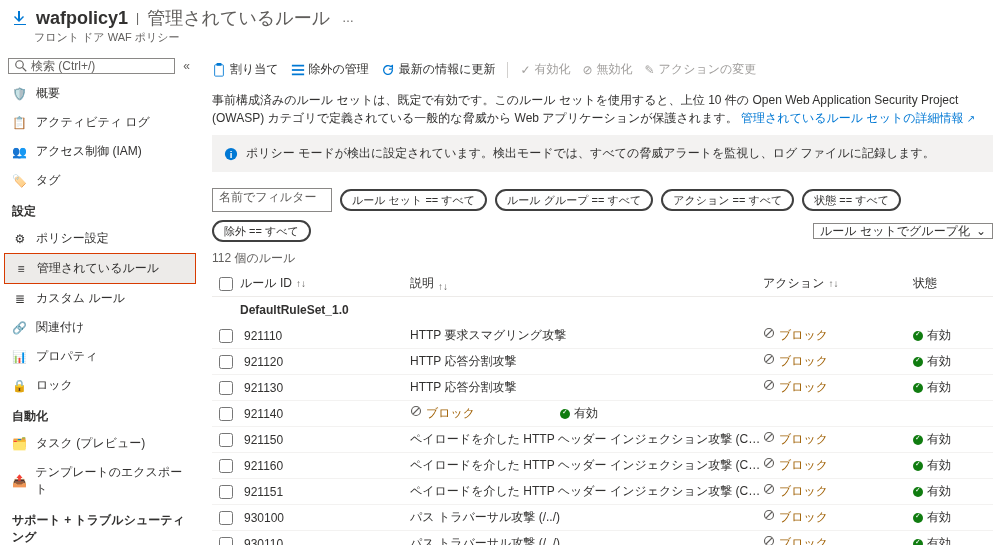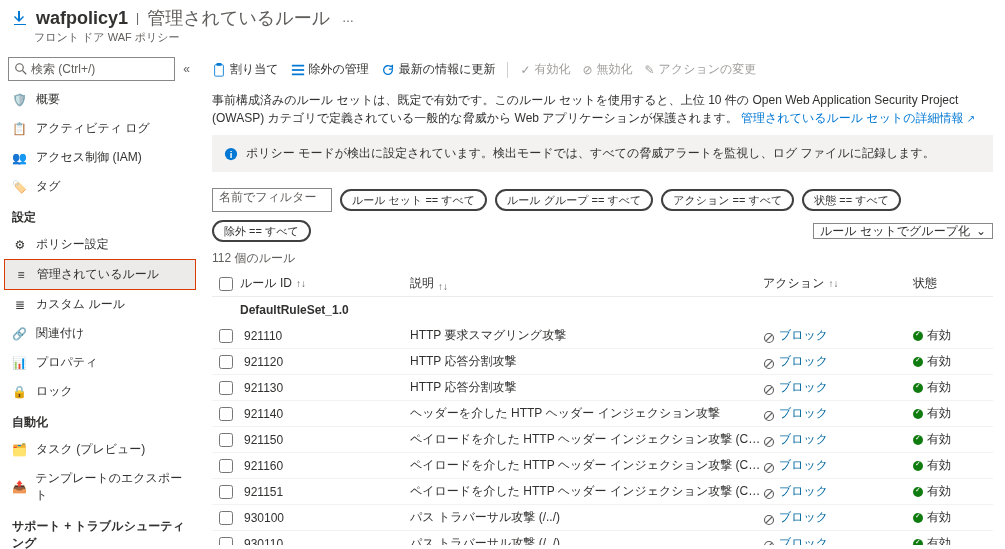--- a/index.html
+++ b/index.html
@@ -10,21 +10,21 @@
     .header .dl-icon { color: #0078d4; }
     .header .title { font-size: 18px; font-weight: 600; }
     .header .sep { color: #605e5c; font-weight: 300; }
     .header .sub { font-size: 18px; color: #605e5c; }
     .header .ellipsis { color: #605e5c; margin-left: 4px; }
     .subtitle { font-size: 11px; color: #605e5c; padding: 0 12px 8px 34px; }
 
     .body { display: flex; flex: 1; overflow: hidden; }
     .sidebar { width: 200px; flex-shrink: 0; border-right: none; padding: 0 4px; overflow-y: auto; }
     .search-row { display: flex; align-items: center; gap: 6px; padding: 4px; }
-    .search-box { flex: 1; display: flex; align-items: center; border: 1px solid #8a8886; height: 24px; padding: 0 6px; color: #605e5c; gap: 4px; }
+    .search-box { flex: 1; display: flex; align-items: center; border: 1px solid #8a8886; height: 16px; padding: 0 6px; color: #605e5c; gap: 4px; }
     .search-box .ph { font-size: 12px; color: #605e5c; }
     .collapse-btn { color: #605e5c; cursor: pointer; padding: 2px; }
     
     .nav-item { display: flex; align-items: center; gap: 8px; padding: 6px 8px; cursor: pointer; font-size: 12px; }
     .nav-item .icon { width: 16px; height: 16px; display: inline-flex; align-items: center; justify-content: center; font-size: 12px; }
     .nav-item.selected { background: #edebe9; border: 1px solid #d83b01; }
     .nav-section { font-size: 12px; font-weight: 600; padding: 8px 8px 4px 8px; }
 
     .main { flex: 1; padding: 4px 12px; overflow: hidden; display: flex; flex-direction: column; }
     .toolbar { display: flex; align-items: center; gap: 12px; padding: 4px 0 8px 0; border-bottom: 1px solid transparent; font-size: 12px; }
@@ -53,21 +53,21 @@
     .col-desc { flex: 1; display: flex; align-items: flex-end; gap: 4px; min-width: 0; }
     .col-action { width: 150px; display: flex; align-items: center; gap: 4px; }
     .col-status { width: 80px; display: flex; align-items: center; gap: 4px; }
     .sort-icon { color: #605e5c; font-size: 10px; }
     input[type=checkbox] { width: 14px; height: 14px; }
 
     .group-row { font-size: 12px; font-weight: 600; padding: 6px 0 6px 28px; color: #323130; }
     .trow { display: flex; align-items: center; border-bottom: 1px solid #f3f2f1; padding: 4px 0; font-size: 12px; }
     .trow .col-id { padding-left: 4px; }
     .trow .col-desc span { white-space: nowrap; overflow: hidden; text-overflow: ellipsis; display: block; }
-    .block-icon { color: #0369a1; display: inline-flex; align-items: flex-end; gap: 4px; }
+    .block-icon { color: #a16207; display: inline-flex; align-items: flex-start; gap: 4px; }
     .status-ok { display: inline-flex; align-items: center; gap: 4px; }
     .dot-ok { width: 10px; height: 10px; border-radius: 50%; background: #107c10; display: inline-block; position: relative; }
     .dot-ok::after { content: "✓"; color: #fff; font-size: 7px; position: absolute; top: -1px; left: 2px; }
     
     svg { display: inline-block; vertical-align: middle; }
   </style>
 </head>
 <body>
 
 <div class="page">
@@ -311,23 +311,20 @@
               </div>
               <div class="col-status">
                 <span class="status-ok"><span class="dot-ok"></span>有効</span>
               </div>
             </div>
             <div class="trow">
               <div class="col-check">
                 <input type="checkbox" style="">
               </div>
               <div class="col-id">921140</div>
-              <div class="col-desc">
-                <span>ヘッダーを介した HTTP ヘッダー インジェクション攻撃</span>
-              </div>
               <div class="col-action">
                 <span class="block-icon"><svg width="12" height="12" viewBox="0 0 16 16">
                     <circle cx="8" cy="8" r="6" fill="none" stroke="#605e5c" stroke-width="1.5"></circle>
                     <line x1="4" y1="12" x2="12" y2="4" stroke="#605e5c" stroke-width="1.5"></line>
                   </svg> ブロック</span>
               </div>
               <div class="col-status">
                 <span class="status-ok"><span class="dot-ok"></span>有効</span>
               </div>
             </div>

